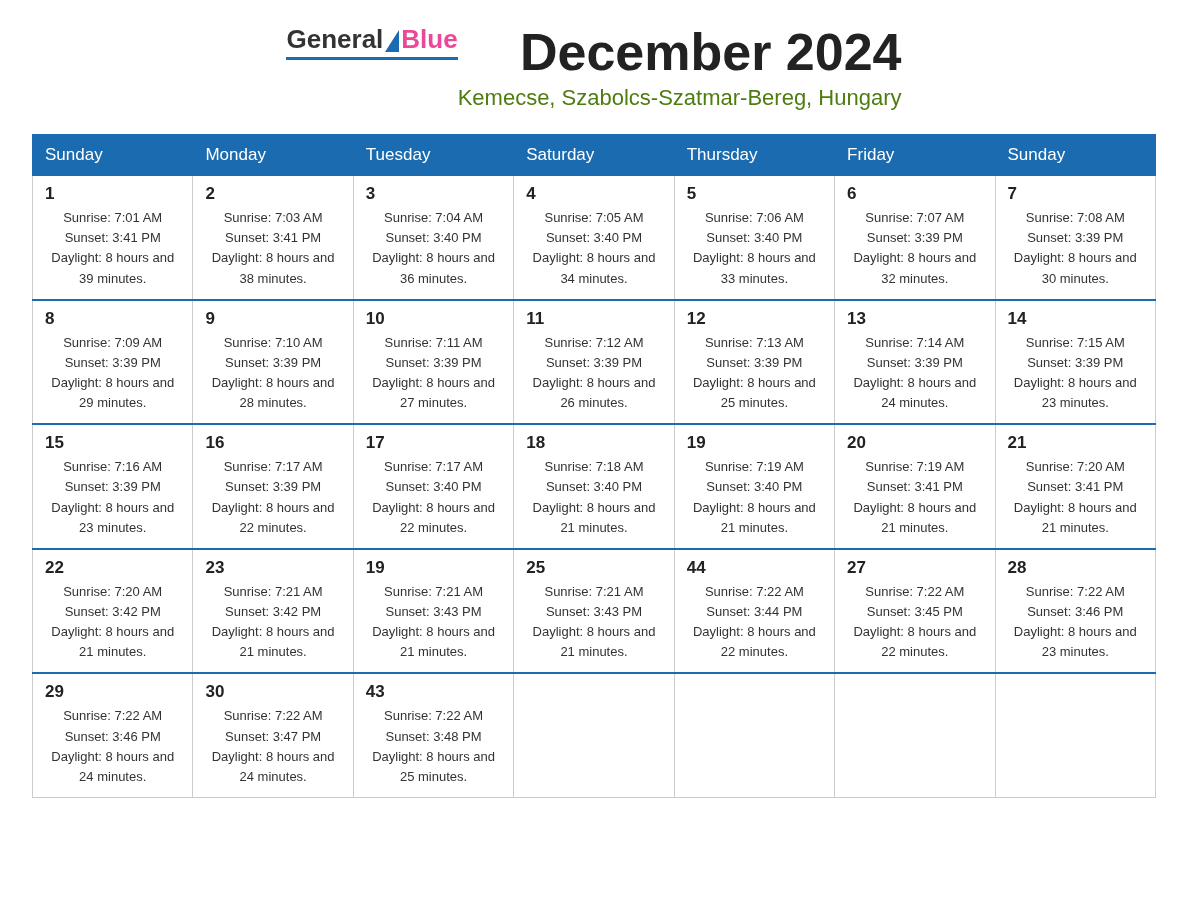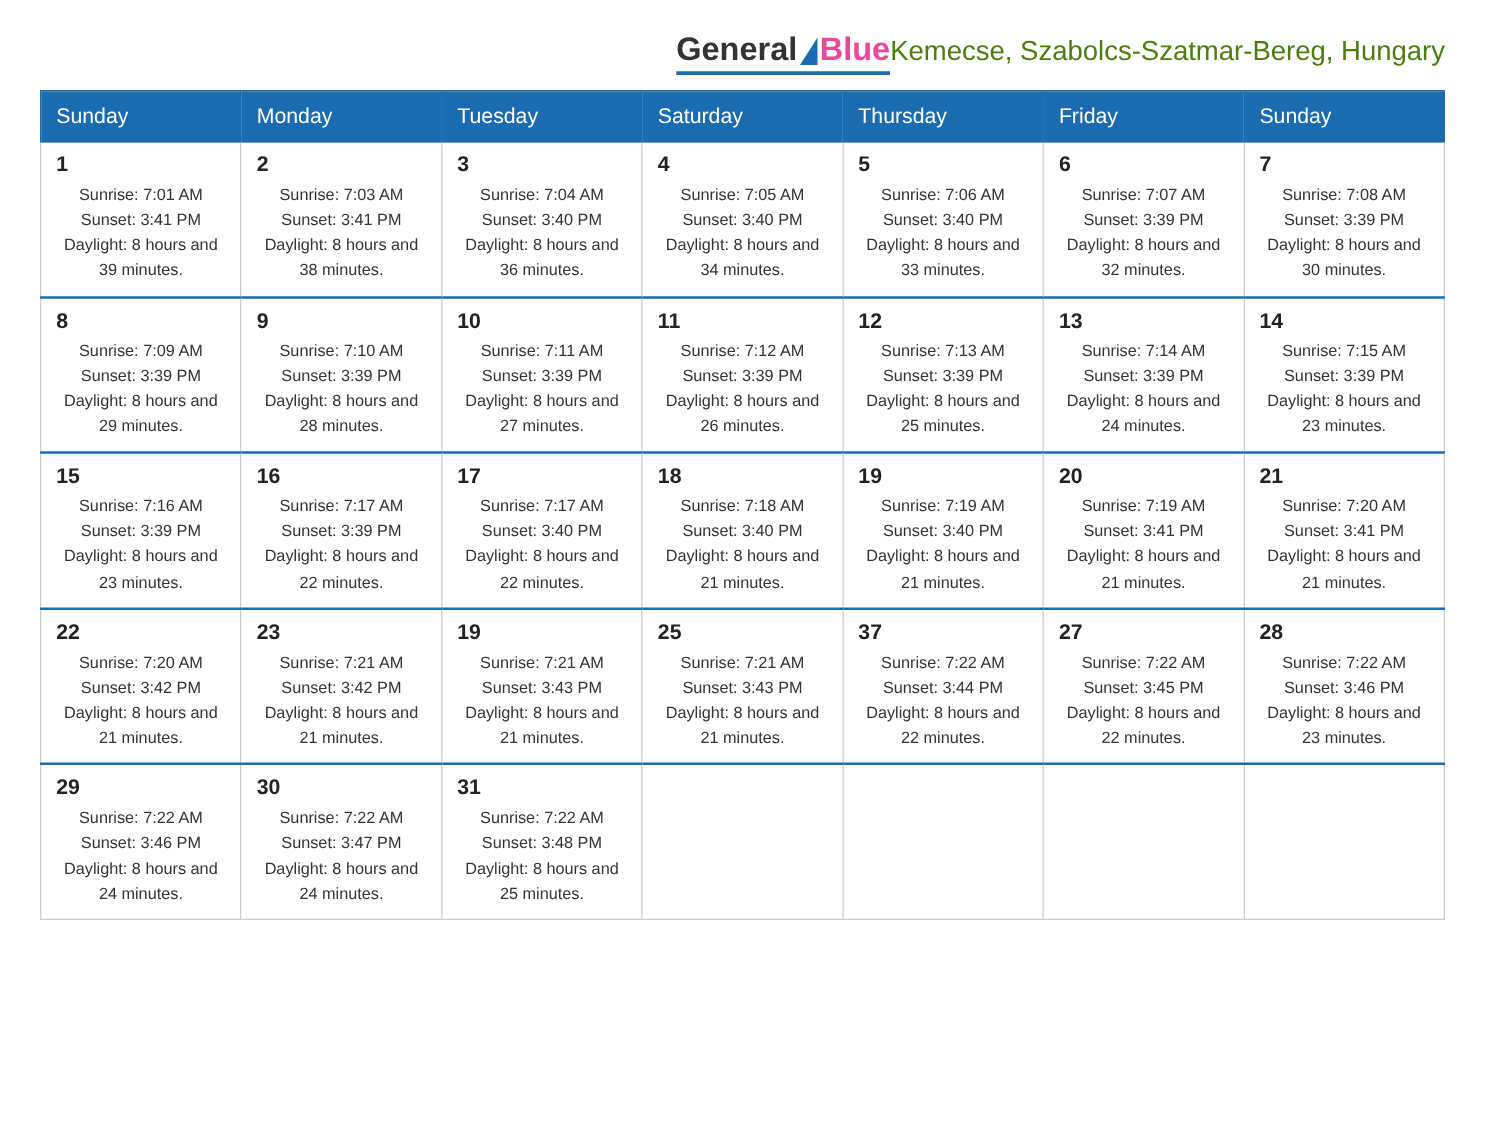--- a/index.html
+++ b/index.html
@@ -5,21 +5,21 @@
     * { box-sizing: border-box; margin: 0; padding: 0; }
     body {
       font-family: Arial, sans-serif;
       background: #fff;
       padding: 24px 32px;
       width: 1188px;
       min-height: 918px;
     }
     .header-row {
       display: flex;
-      justify-content: flex-end;
+      justify-content: center;
       align-items: flex-start;
       margin-bottom: 8px;
     }
     .logo {
       display: flex;
       flex-direction: column;
       align-items: flex-start;
     }
     .logo-top {
       display: flex;
@@ -60,21 +60,21 @@
       line-height: 1.1;
     }
     .subtitle {
       font-size: 22px;
       color: #4d7c0f;
       margin-top: 4px;
     }
     .calendar {
       width: 100%;
       border-collapse: collapse;
-      margin-top: 12px;
+      margin-top: 23px;
     }
     .calendar thead tr th {
       background: #1a6baf;
       color: #fff;
       font-size: 17px;
       font-weight: normal;
       padding: 10px 12px;
       text-align: left;
       border: 1px solid #1a6baf;
     }
@@ -114,20 +114,21 @@
 <div class="header-row">
   <div class="logo">
     <div class="logo-top">
       <span class="logo-general">General</span>
       <span class="logo-triangle"></span>
       <span class="logo-blue">Blue</span>
     </div>
     <div class="logo-underline"></div>
   </div>
   <div class="title-block">
+    <div class="month-title">December 2024</div>
     <div class="subtitle">Kemecse, Szabolcs-Szatmar-Bereg, Hungary</div>
   </div>
 </div>
 
 <table class="calendar">
   <thead>
     <tr id="calendar-header-row">
     <th>Sunday</th>
         <th>Monday</th>
         <th>Tuesday</th>
@@ -239,21 +240,21 @@
         </td>
         <td>
           <span class="day-number">19</span>
           <div class="day-info">Sunrise: 7:21 AM<br>Sunset: 3:43 PM<br>Daylight: 8 hours and<br>21 minutes.</div>
         </td>
         <td>
           <span class="day-number">25</span>
           <div class="day-info">Sunrise: 7:21 AM<br>Sunset: 3:43 PM<br>Daylight: 8 hours and<br>21 minutes.</div>
         </td>
         <td>
-          <span class="day-number">37</span>
+          <span class="day-number">44</span>
           <div class="day-info">Sunrise: 7:22 AM<br>Sunset: 3:44 PM<br>Daylight: 8 hours and<br>22 minutes.</div>
         </td>
         <td>
           <span class="day-number">27</span>
           <div class="day-info">Sunrise: 7:22 AM<br>Sunset: 3:45 PM<br>Daylight: 8 hours and<br>22 minutes.</div>
         </td>
         <td>
           <span class="day-number">28</span>
           <div class="day-info">Sunrise: 7:22 AM<br>Sunset: 3:46 PM<br>Daylight: 8 hours and<br>23 minutes.</div>
         </td>
@@ -261,21 +262,21 @@
       <tr>
         <td>
           <span class="day-number">29</span>
           <div class="day-info">Sunrise: 7:22 AM<br>Sunset: 3:46 PM<br>Daylight: 8 hours and<br>24 minutes.</div>
         </td>
         <td>
           <span class="day-number">30</span>
           <div class="day-info">Sunrise: 7:22 AM<br>Sunset: 3:47 PM<br>Daylight: 8 hours and<br>24 minutes.</div>
         </td>
         <td>
-          <span class="day-number">31</span>
+          <span class="day-number">43</span>
           <div class="day-info">Sunrise: 7:22 AM<br>Sunset: 3:48 PM<br>Daylight: 8 hours and<br>25 minutes.</div>
         </td>
         <td class="empty"></td>
         <td class="empty"></td>
         <td class="empty"></td>
         <td class="empty"></td>
       </tr>
     </tbody>
 </table>
 

